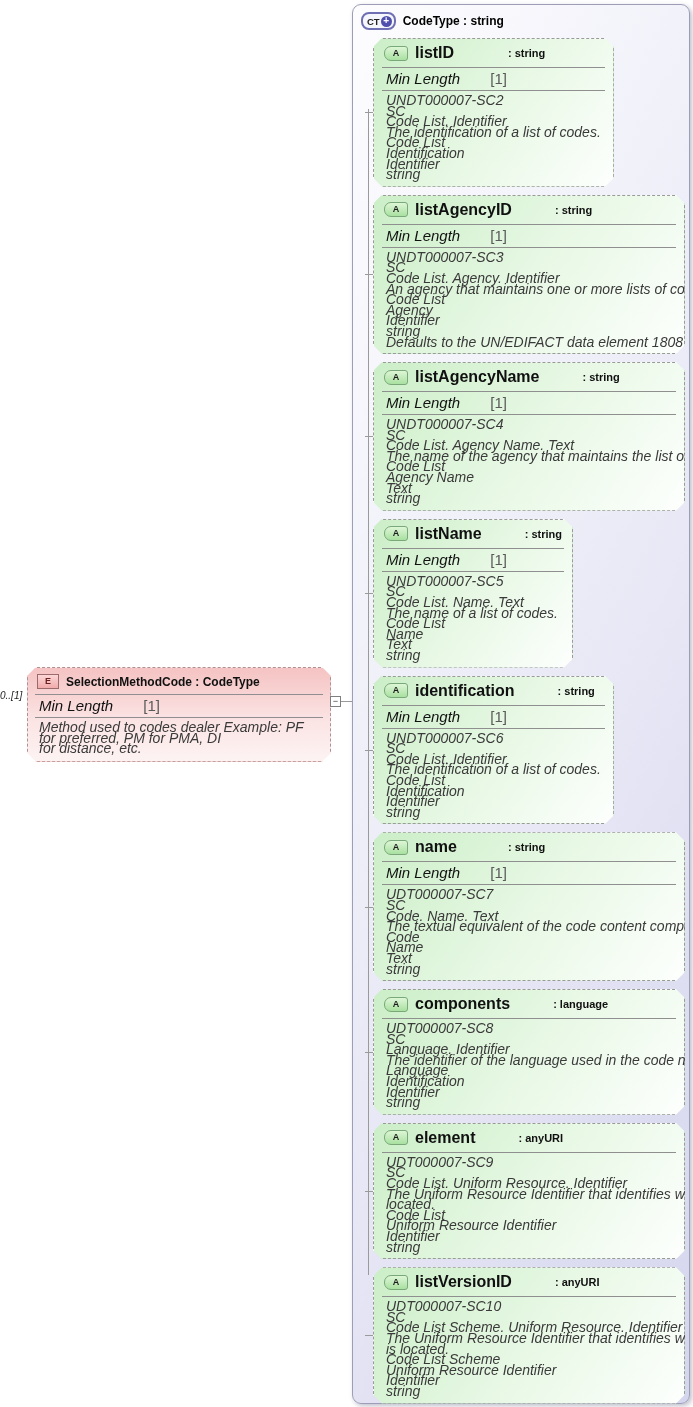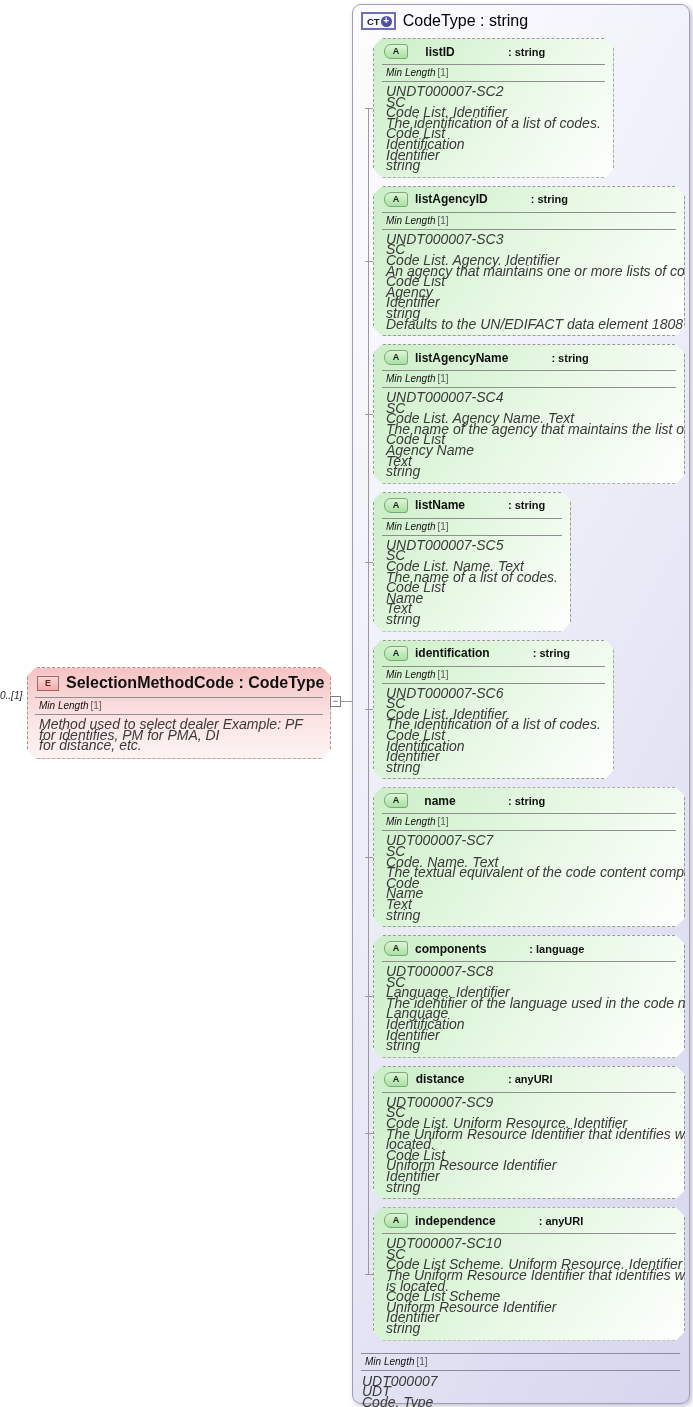--- a/index.html
+++ b/index.html
@@ -11,27 +11,27 @@
   
   .cardinality{position:absolute;left:0;top:690px;font-style:italic;font-size:10px;color:#222;}
   .element-box{
     position:absolute;left:27px;top:667px;width:304px;box-sizing:border-box;
     background:linear-gradient(to bottom,#f5c3c3 0%,#fbe3e3 55%,#fdf3f3 100%);
     border:1px dashed #b09090;
     clip-path:polygon(9px 0,calc(100% - 9px) 0,100% 9px,100% calc(100% - 9px),calc(100% - 9px) 100%,9px 100%,0 calc(100% - 9px),0 9px);
     padding:4px 7px 6px;
   }
   .box-header{display:flex;align-items:center;gap:7px;padding:2px 2px 5px;border-bottom:1px solid #8f8f8f;}
-  .box-title{font-weight:bold;font-size:16px;color:#101010;white-space:nowrap;}
+  .box-title{font-weight:bold;font-size:12px;color:#101010;white-space:nowrap;}
   .badge-e{
     display:inline-block;width:20px;height:13px;flex:0 0 auto;
     background:linear-gradient(#fbd6d6,#f2abab);border:1px solid #9c6a6a;
     color:#6b1f1f;font-weight:bold;font-size:9px;line-height:13px;text-align:center;
   }
-  .facet-row{display:flex;gap:2px;font-size:10px;padding:2px 4px 3px;border-bottom:1px solid #8f8f8f;align-items:flex-end;}
+  .facet-row{display:flex;gap:30px;font-size:15px;padding:2px 4px 3px;border-bottom:1px solid #8f8f8f;align-items:flex-end;}
   .facet-name{font-style:italic;color:#111;white-space:nowrap;}
   .facet-value{color:#5a5a5a;}
   .annotation{font-style:italic;font-size:14px;line-height:10.6px;color:#3a3a3a;white-space:pre;padding:4px 4px 1px;}
   .element-box .annotation{white-space:pre-line;}
 
   
   .collapse-box{
     position:absolute;left:330px;top:696px;width:11px;height:11px;box-sizing:border-box;
     border:1px solid #7f7f7f;background:#ffffff;color:#333;
     font-size:9px;line-height:8px;text-align:center;cursor:pointer;
@@ -42,48 +42,48 @@
   .type-box{
     position:absolute;left:352px;top:4px;width:338px;height:1400px;box-sizing:border-box;
     border:1px solid #9d9db8;border-radius:9px;
     background:linear-gradient(118deg,#fdfdff 0%,#ededf8 45%,#d5d5ee 100%);
     box-shadow:2px 2px 5px rgba(110,110,140,.45);
     padding:6px 7px 6px 6px;
   }
   .type-header{display:flex;align-items:center;gap:7px;margin:1px 0 8px 2px;}
   .ct-badge{
     display:inline-flex;align-items:center;height:14px;flex:0 0 auto;
-    border:2px solid #6f6fb4;border-radius:0;background:#f6f6fd;
+    border:2px solid #6f6fb4;border-radius:8px;background:#f6f6fd;
     padding:0 2px 0 4px;font-weight:bold;font-size:9.5px;color:#222;
   }
   .ct-plus{
     width:11px;height:11px;margin-left:1px;border-radius:50%;
     background:#4f4fae;color:#fff;font-size:10px;line-height:10px;text-align:center;font-weight:bold;
   }
-  .type-title{font-weight:normal;font-size:16px;color:#000;white-space:nowrap;}
+  .type-title{font-weight:bold;font-size:12px;color:#000;white-space:nowrap;}
 
   .attrs{margin-left:14px;position:relative;}
   .spine{position:absolute;left:15px;top:95px;width:1px;height:1095px;background:#9a9a9a;}
 
   .attr-outer{position:relative;width:fit-content;margin:0 0 8px 0;}
   .attr-outer::before{content:"";position:absolute;left:-8px;top:50%;width:8px;height:1px;background:#9a9a9a;}
   .attr-box{
     position:relative;box-sizing:border-box;min-width:150px;max-width:312px;
     background:linear-gradient(125deg,#cbeec7 0%,#e7f8e4 50%,#fdfffd 100%);
     border:1px dashed #9a9a9a;
     clip-path:polygon(9px 0,calc(100% - 9px) 0,100% 9px,100% calc(100% - 9px),calc(100% - 9px) 100%,9px 100%,0 calc(100% - 9px),0 9px);
     padding:3px 8px 5px;
   }
   .badge-a{
     display:inline-block;width:22px;height:13px;flex:0 0 auto;
     background:linear-gradient(#ddf6d7,#a9e0a0);border:1px solid #79a879;
     border-radius:7px 3px 3px 7px;
     color:#1d1d1d;font-weight:bold;font-size:9px;line-height:13px;text-align:center;
   }
-  .attr-name{display:inline-block;min-width:50px;font-weight:bold;font-size:12px;color:#101010;white-space:nowrap;text-align:center;}
+  .attr-name{display:inline-block;min-width:50px;font-weight:bold;font-size:16px;color:#101010;white-space:nowrap;}
   .attr-type{font-weight:bold;font-size:11px;color:#101010;white-space:nowrap;margin-left:36px;}
 
   .type-facet{margin:12px 2px 0;border-top:1px solid #8a8aa0;border-bottom:1px solid #8a8aa0;background:transparent;}
   .type-annotation{padding:5px 3px 0;}
 </style>
 </head>
 <body>
 
 <div class="canvas">
 
@@ -91,21 +91,21 @@
 
   <div class="element-box">
     <div class="box-header">
       <span class="badge-e">E</span>
       <span class="box-title">SelectionMethodCode : CodeType</span>
     </div>
     <div class="facet-row">
       <span class="facet-name">Min Length</span>
       <span class="facet-value">[1]</span>
     </div>
-    <div class="annotation">Method used to select dealer Example: PF for identifies, PM for PMA, DI
+    <div class="annotation">Method used to codes dealer Example: PF for preferred, PM for PMA, DI
 for distance, etc.</div>
   </div>
 
   <div class="collapse-box"><span>−</span></div>
   <div class="h-connector"></div>
 
   <div class="type-box">
     <div class="type-header">
       <span class="ct-badge">
         <span>CT</span>
@@ -259,40 +259,40 @@
 Language
 Identification
 Identifier
 string</div>
     </div>
   </div>
         <div class="attr-outer">
     <div class="attr-box">
       <div class="box-header">
         <span class="badge-a">A</span>
-        <span class="attr-name">distance</span>
+        <span class="attr-name">element</span>
         <span class="attr-type">: anyURI</span>
       </div>
 
       <div class="annotation">UDT000007-SC9
 SC
 Code List. Uniform Resource. Identifier
 The Uniform Resource Identifier that identifies where the code list is
 located.
 Code List
 Uniform Resource Identifier
 Identifier
 string</div>
     </div>
   </div>
         <div class="attr-outer">
     <div class="attr-box">
       <div class="box-header">
         <span class="badge-a">A</span>
-        <span class="attr-name">independence</span>
+        <span class="attr-name">listVersionID</span>
         <span class="attr-type">: anyURI</span>
       </div>
 
       <div class="annotation">UDT000007-SC10
 SC
 Code List Scheme. Uniform Resource. Identifier
 The Uniform Resource Identifier that identifies where the code list scheme
 is located.
 Code List Scheme
 Uniform Resource Identifier

